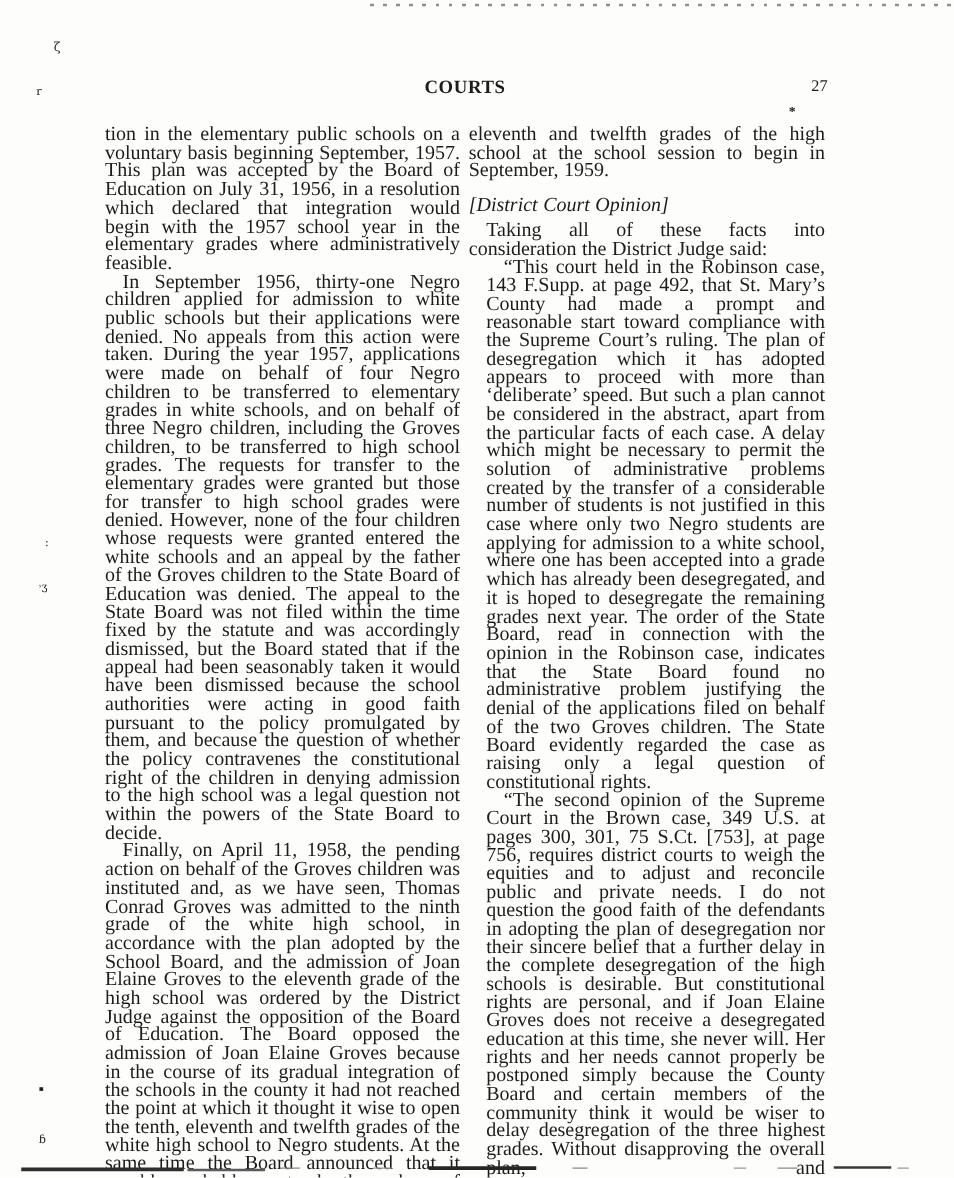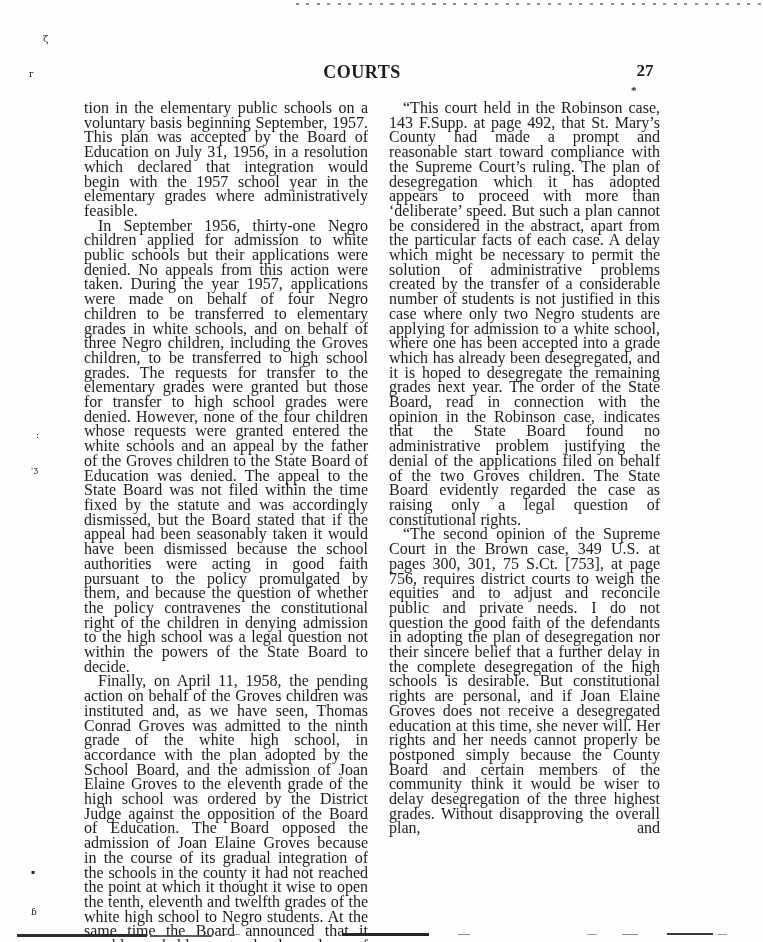--- a/index.html
+++ b/index.html
@@ -16,26 +16,26 @@
     position:absolute;top:3px;left:296px;right:0;height:2px;
     background:repeating-linear-gradient(90deg,#8f8f8f 0 3px,transparent 3px 10.5px);
   }
   .edge-seg{position:absolute;background:#333;}
   .margin-mark{
     position:absolute;font-size:9px;color:#222;
     font-family:"DejaVu Serif",serif;line-height:1;
   }
   
   .running-head{
-    position:absolute;top:62px;left:75px;width:574px;
-    text-align:center;font-weight:bold;font-size:18px;letter-spacing:0.5px;
+    position:absolute;top:62px;left:85px;width:574px;
+    text-align:center;font-weight:bold;font-size:15px;letter-spacing:0.5px;
   }
   .page-num{
     position:absolute;top:61px;left:628px;width:34px;
-    text-align:center;font-weight:bold;font-size:17px;
+    text-align:right;font-weight:normal;font-size:13px;
   }
   
   .columns{
     position:absolute;top:101px;left:84px;width:576px;
     display:flex;gap:7px;
   }
   .col{width:284px;}
   .col.right{width:285px;}
   .col p{
     margin:0;text-align:justify;
@@ -76,20 +76,23 @@
 
   <div class="columns">
 
     <div class="col left">
       <p>tion in the elementary public schools on a voluntary basis beginning September, 1957. This plan was accepted by the Board of Education on July 31, 1956, in a resolution which declared that integration would begin with the 1957 school year in the elementary grades where administratively feasible.</p>
       <p class="indent">In September 1956, thirty-one Negro children applied for admission to white public schools but their applications were denied.  No appeals from this action were taken.  During the year 1957, applications were made on behalf of four Negro children to be transferred to elementary grades in white schools, and on behalf of three Negro children, including the Groves children, to be transferred to high school grades.  The requests for transfer to the elementary grades were granted but those for transfer to high school grades were denied.  However, none of the four children whose requests were granted entered the white schools and an appeal by the father of the Groves children to the State Board of Education was denied.  The appeal to the State Board was not filed within the time fixed by the statute and was accordingly dismissed, but the Board stated that if the appeal had been seasonably taken it would have been dismissed because the school authorities were acting in good faith pursuant to the policy promulgated by them, and because the question of whether the policy contravenes the constitutional right of the children in denying admission to the high school was a legal question not within the powers of the State Board to decide.</p>
       <p class="indent stretch-last">Finally, on April 11, 1958, the pending action on behalf of the Groves children was instituted and, as we have seen, Thomas Conrad Groves was admitted to the ninth grade of the white high school, in accordance with the plan adopted by the School Board, and the admission of Joan Elaine Groves to the eleventh grade of the high school was ordered by the District Judge against the opposition of the Board of Education.  The Board opposed the admission of Joan Elaine Groves because in the course of its gradual integration of the schools in the county it had not reached the point at which it thought it wise to open the tenth, eleventh and twelfth grades of the white high school to Negro students.  At the same time the Board announced that it would probably extend the plan of integration to include the tenth,</p>
     </div>
 
     <div class="col right">
+      <p>eleventh and twelfth grades of the high school at the school session to begin in September, 1959.</p>
+      <p class="section-head">[District Court Opinion]</p>
+      <p class="indent">Taking all of these facts into consideration the District Judge said:</p>
       <p class="quote indent">“This court held in the Robinson case, 143 F.Supp. at page 492, that St. Mary’s County had made a prompt and reasonable start toward compliance with the Supreme Court’s ruling.  The plan of desegregation which it has adopted appears to proceed with more than ‘deliberate’ speed.  But such a plan cannot be considered in the abstract, apart from the particular facts of each case.  A delay which might be necessary to permit the solution of administrative problems created by the transfer of a considerable number of students is not justified in this case where only two Negro students are applying for admission to a white school, where one has been accepted into a grade which has already been desegregated, and it is hoped to desegregate the remaining grades next year.  The order of the State Board, read in connection with the opinion in the Robinson case, indicates that the State Board found no administrative problem justifying the denial of the applications filed on behalf of the two Groves children.  The State Board evidently regarded the case as raising only a legal question of constitutional rights.</p>
       <p class="quote indent stretch-last">“The second opinion of the Supreme Court in the Brown case, 349 U.S. at pages 300, 301, 75 S.Ct. [753], at page 756, requires district courts to weigh the equities and to adjust and reconcile public and private needs.  I do not question the good faith of the defendants in adopting the plan of desegregation nor their sincere belief that a further delay in the complete desegregation of the high schools is desirable.  But constitutional rights are personal, and if Joan Elaine Groves does not receive a desegregated education at this time, she never will.  Her rights and her needs cannot properly be postponed simply because the County Board and certain members of the community think it would be wiser to delay desegregation of the three highest grades.  Without disapproving the overall plan, and</p>
     </div>
 
   </div>
 
   <div class="edge-seg" style="top:934px;left:17px;width:130px;height:3px;background:#2e2e2e;"></div>
   <div class="edge-seg" style="top:935px;left:150px;width:62px;height:2px;background:#5a5a5a;"></div>
   <div class="edge-seg" style="top:934px;left:224px;width:16px;height:1px;background:#8a8a8a;"></div>
   <div class="edge-seg" style="top:934px;left:299px;width:14px;height:1px;background:#9a9a9a;"></div>

